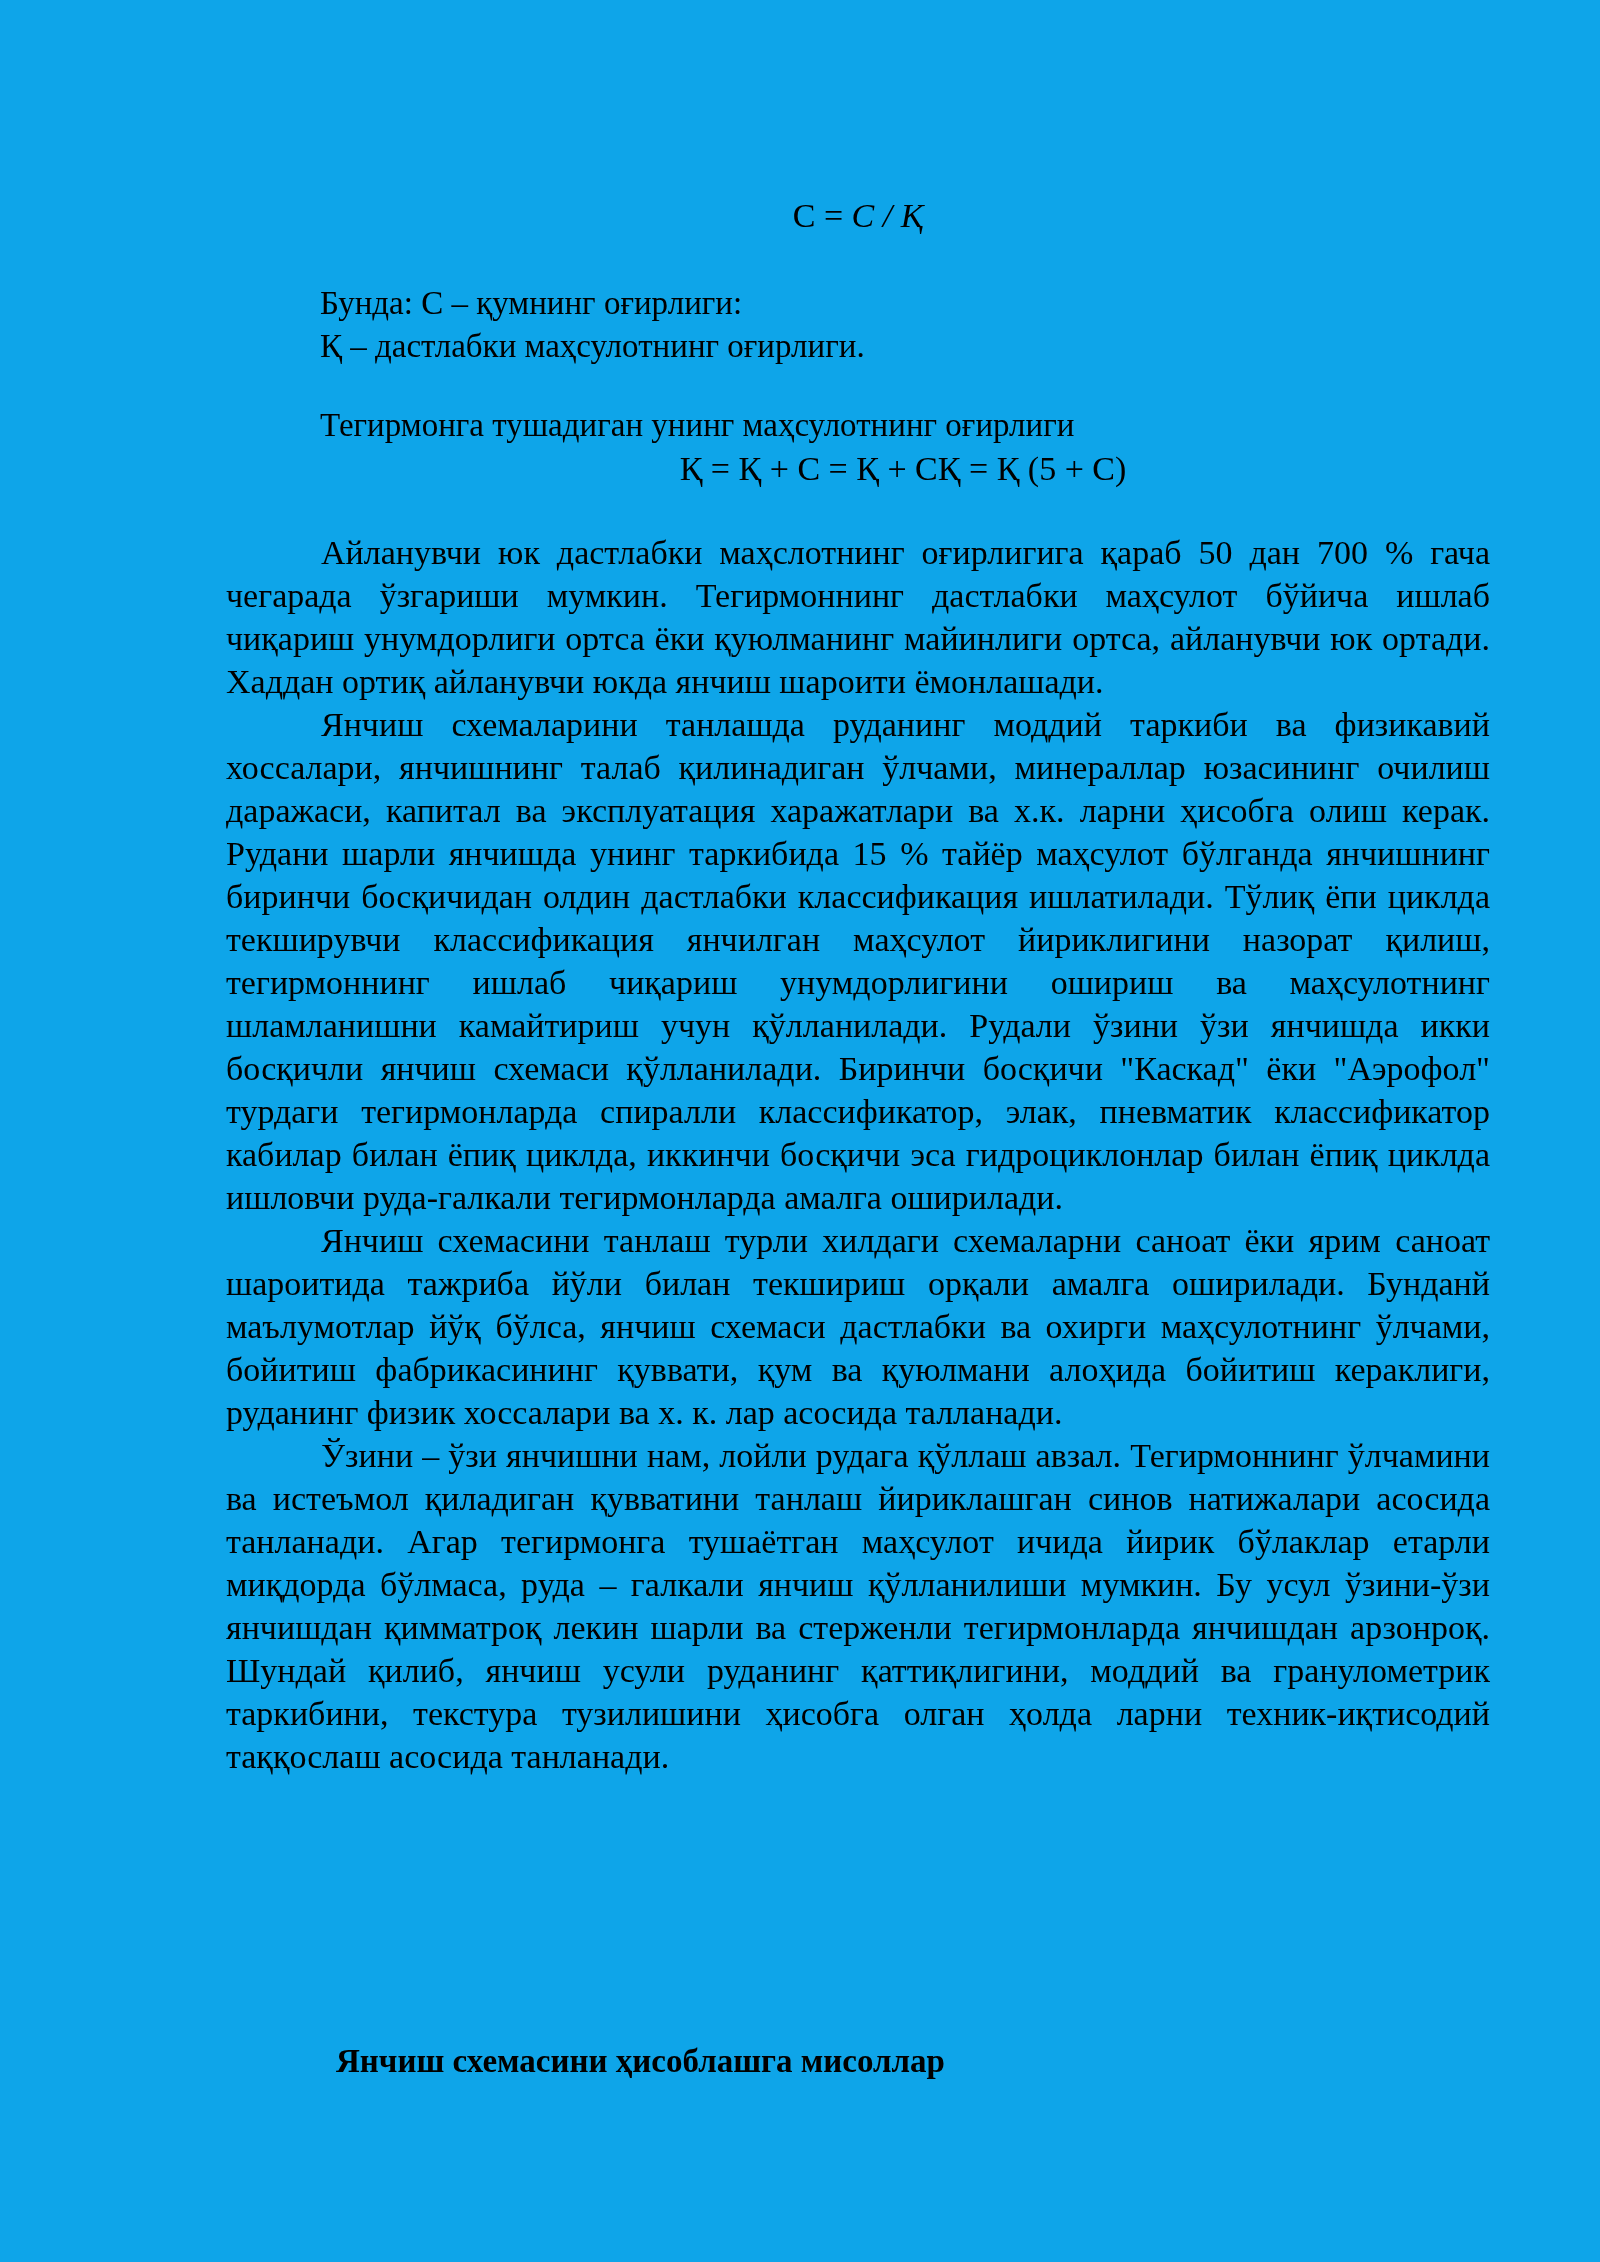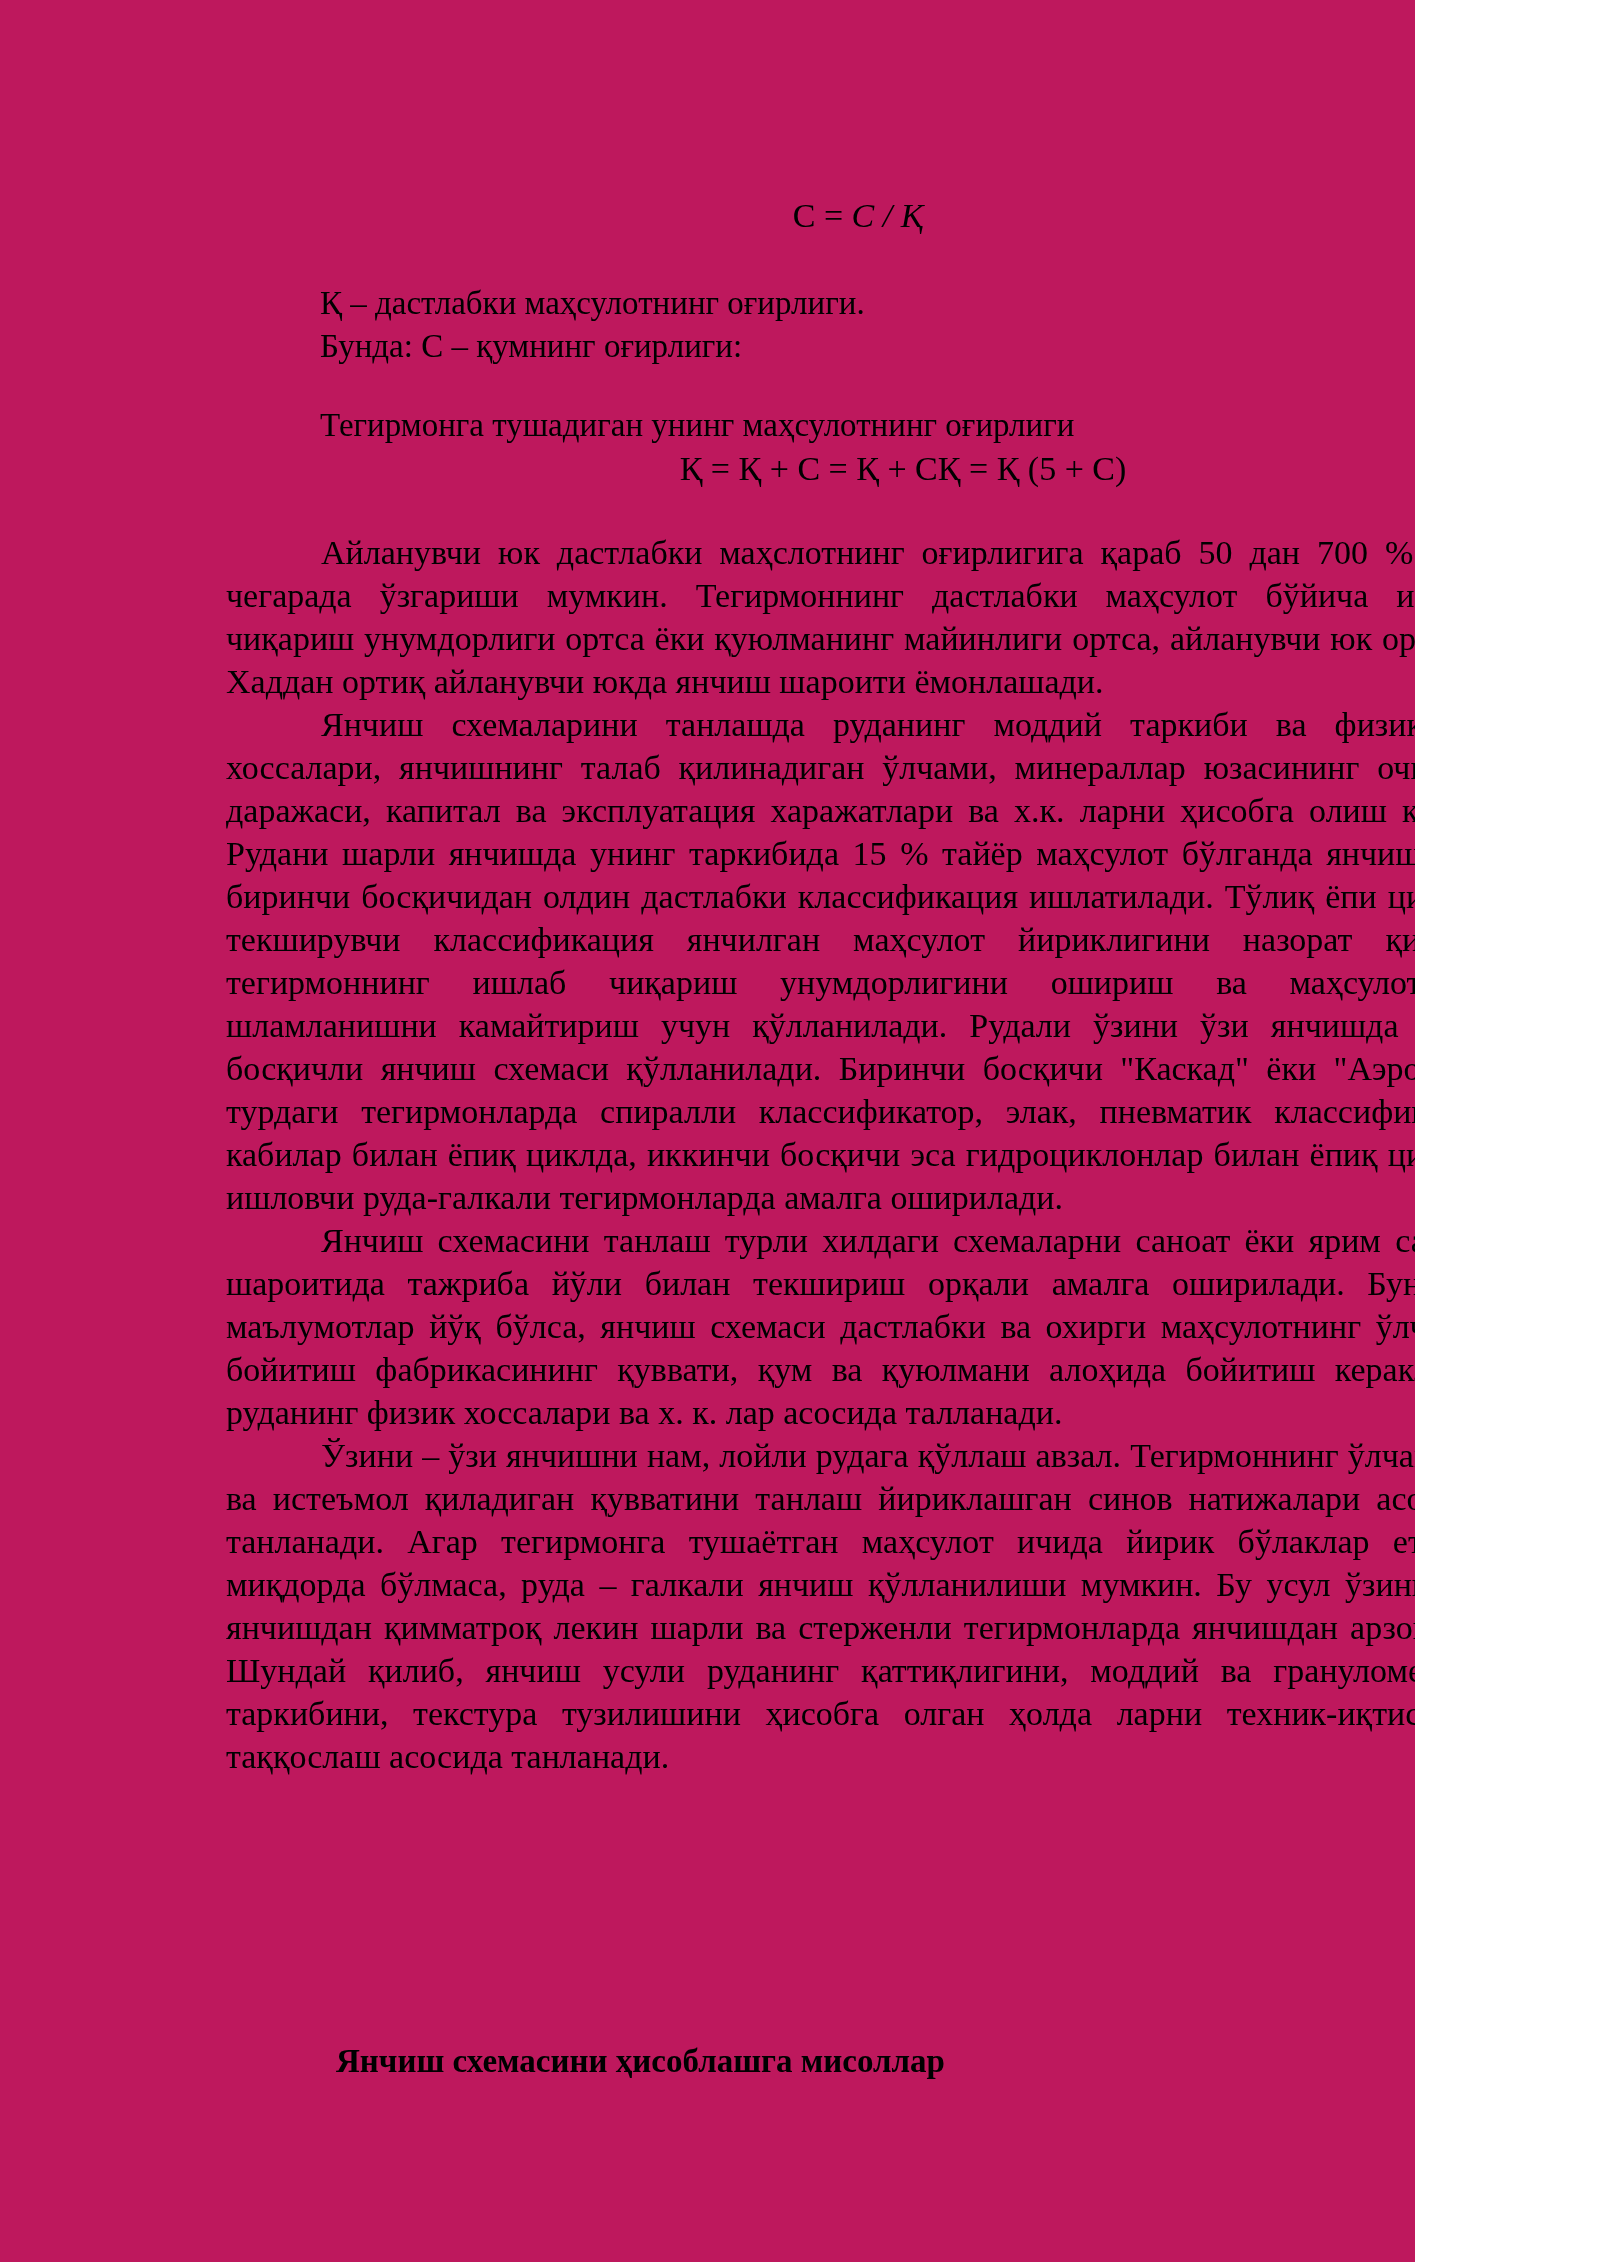--- a/index.html
+++ b/index.html
@@ -2,23 +2,23 @@
 <html><head>
 <meta charset="utf-8">
 <style>
   html, body {
     margin: 0;
     padding: 0;
     background: #ffffff;
   }
   .page {
     position: relative;
-    width: 1415px;
+    width: 1600px;
     height: 2262px;
-    background: #be185d;
+    background: #0ea5e9;
     color: #000000;
     font-family: "Liberation Serif", "DejaVu Serif", serif;
     overflow: hidden;
   }
   .formula {
     position: absolute;
     left: 226px;
     width: 1264px;
     text-align: center;
     font-size: 34px;
@@ -72,22 +72,22 @@
 </head>
 <body>
 
 <div class="page">
 
   <div class="formula formula-top">
     <span>С = </span><span class="italic">С / Қ</span>
   </div>
 
   <div class="definitions">
+    <div>Бунда: С – қумнинг оғирлиги:</div>
     <div>Қ – дастлабки маҳсулотнинг оғирлиги.</div>
-    <div>Бунда: С – қумнинг оғирлиги:</div>
   </div>
 
   <div class="caption-line">Тегирмонга тушадиган унинг маҳсулотнинг оғирлиги</div>
 
   <div class="formula formula-second">Қ = Қ + С = Қ + СҚ = Қ (5 + С)</div>
 
   <div class="body-text">
     <p>Айланувчи юк дастлабки маҳслотнинг оғирлигига қараб 50 дан 700 % гача чегарада ўзгариши мумкин. Тегирмоннинг дастлабки маҳсулот бўйича ишлаб чиқариш унумдорлиги ортса ёки қуюлманинг майинлиги ортса, айланувчи юк ортади. Хаддан ортиқ айланувчи юкда янчиш шароити ёмонлашади.</p>
     <p>Янчиш схемаларини танлашда руданинг моддий таркиби ва физикавий хоссалари, янчишнинг талаб қилинадиган ўлчами, минераллар юзасининг очилиш даражаси, капитал ва эксплуатация харажатлари ва х.к. ларни ҳисобга олиш керак. Рудани шарли янчишда унинг таркибида 15 % тайёр маҳсулот бўлганда янчишнинг биринчи босқичидан олдин дастлабки классификация ишлатилади. Тўлиқ ёпи циклда текширувчи классификация янчилган маҳсулот йириклигини назорат қилиш, тегирмоннинг ишлаб чиқариш унумдорлигини ошириш ва маҳсулотнинг шламланишни камайтириш учун қўлланилади. Рудали ўзини ўзи янчишда икки босқичли янчиш схемаси қўлланилади. Биринчи босқичи "Каскад" ёки "Аэрофол" турдаги тегирмонларда спиралли классификатор, элак, пневматик классификатор кабилар билан ёпиқ циклда, иккинчи босқичи эса гидроциклонлар билан ёпиқ циклда ишловчи руда-галкали тегирмонларда амалга оширилади.</p>
     <p>Янчиш схемасини танлаш турли хилдаги схемаларни саноат ёки ярим саноат шароитида тажриба йўли билан текшириш орқали амалга оширилади. Бунданй маълумотлар йўқ бўлса, янчиш схемаси дастлабки ва охирги маҳсулотнинг ўлчами, бойитиш фабрикасининг қуввати, қум ва қуюлмани алоҳида бойитиш кераклиги, руданинг физик хоссалари ва х. к. лар асосида талланади.</p>

